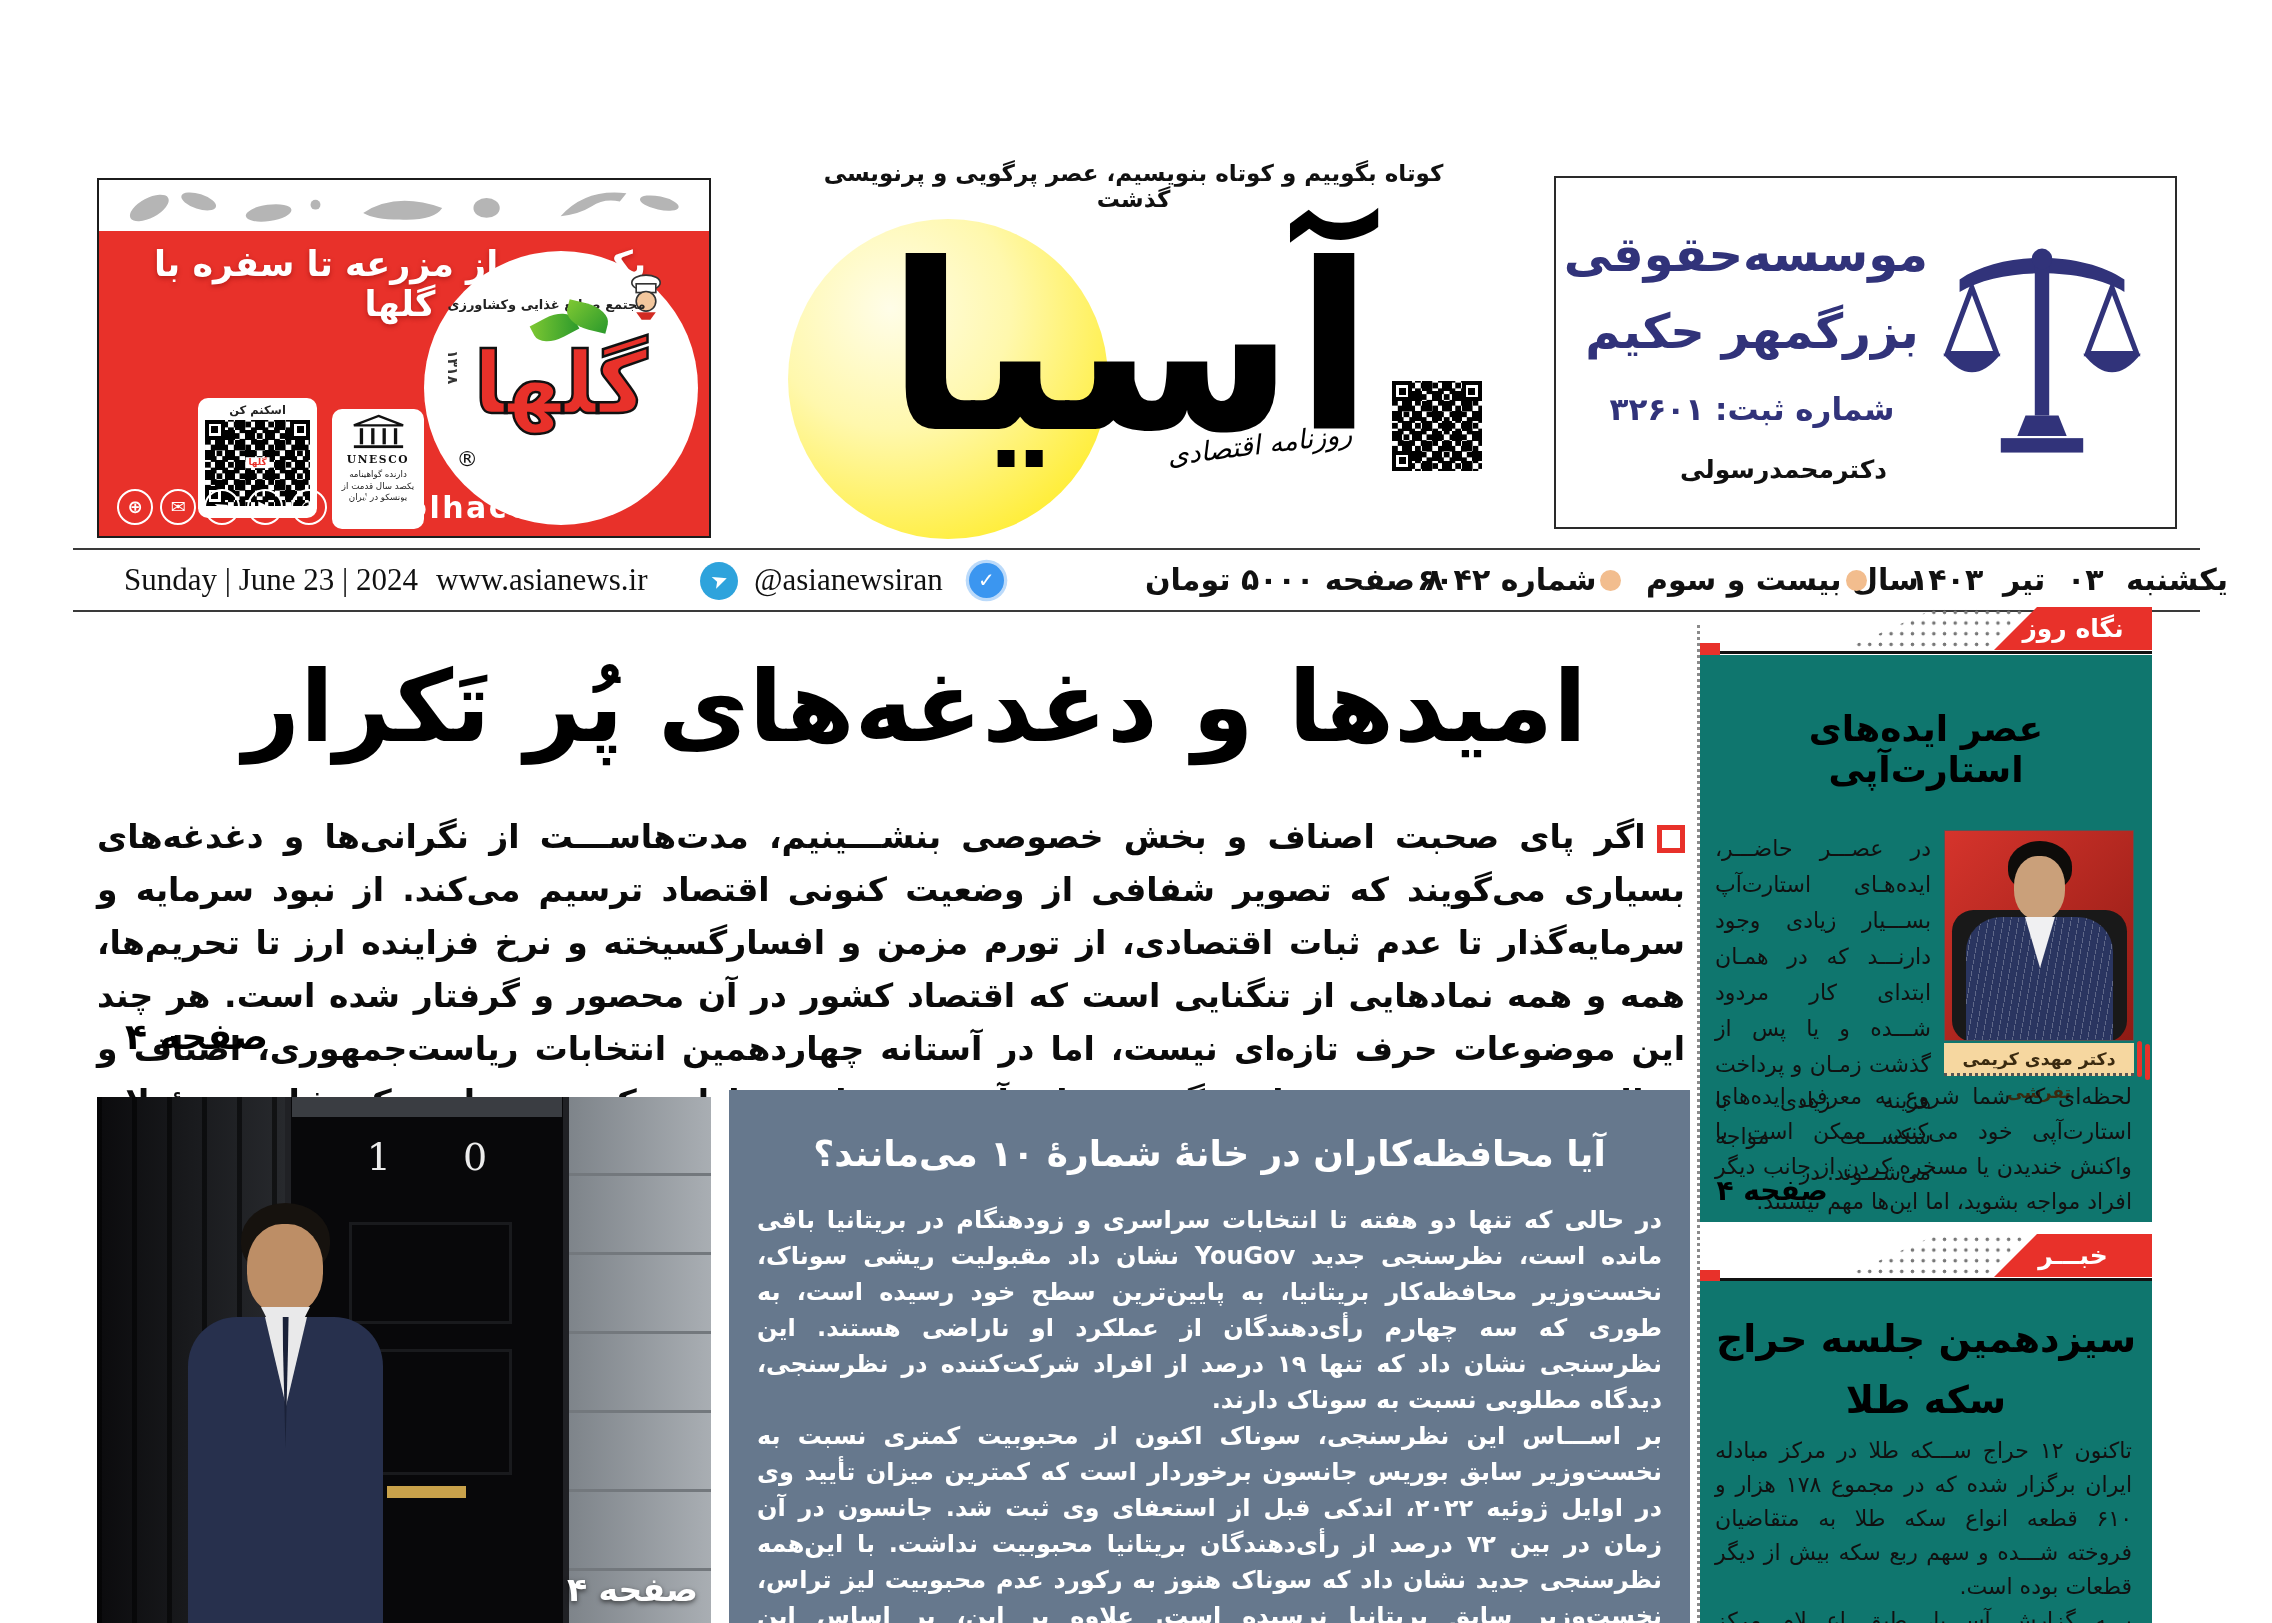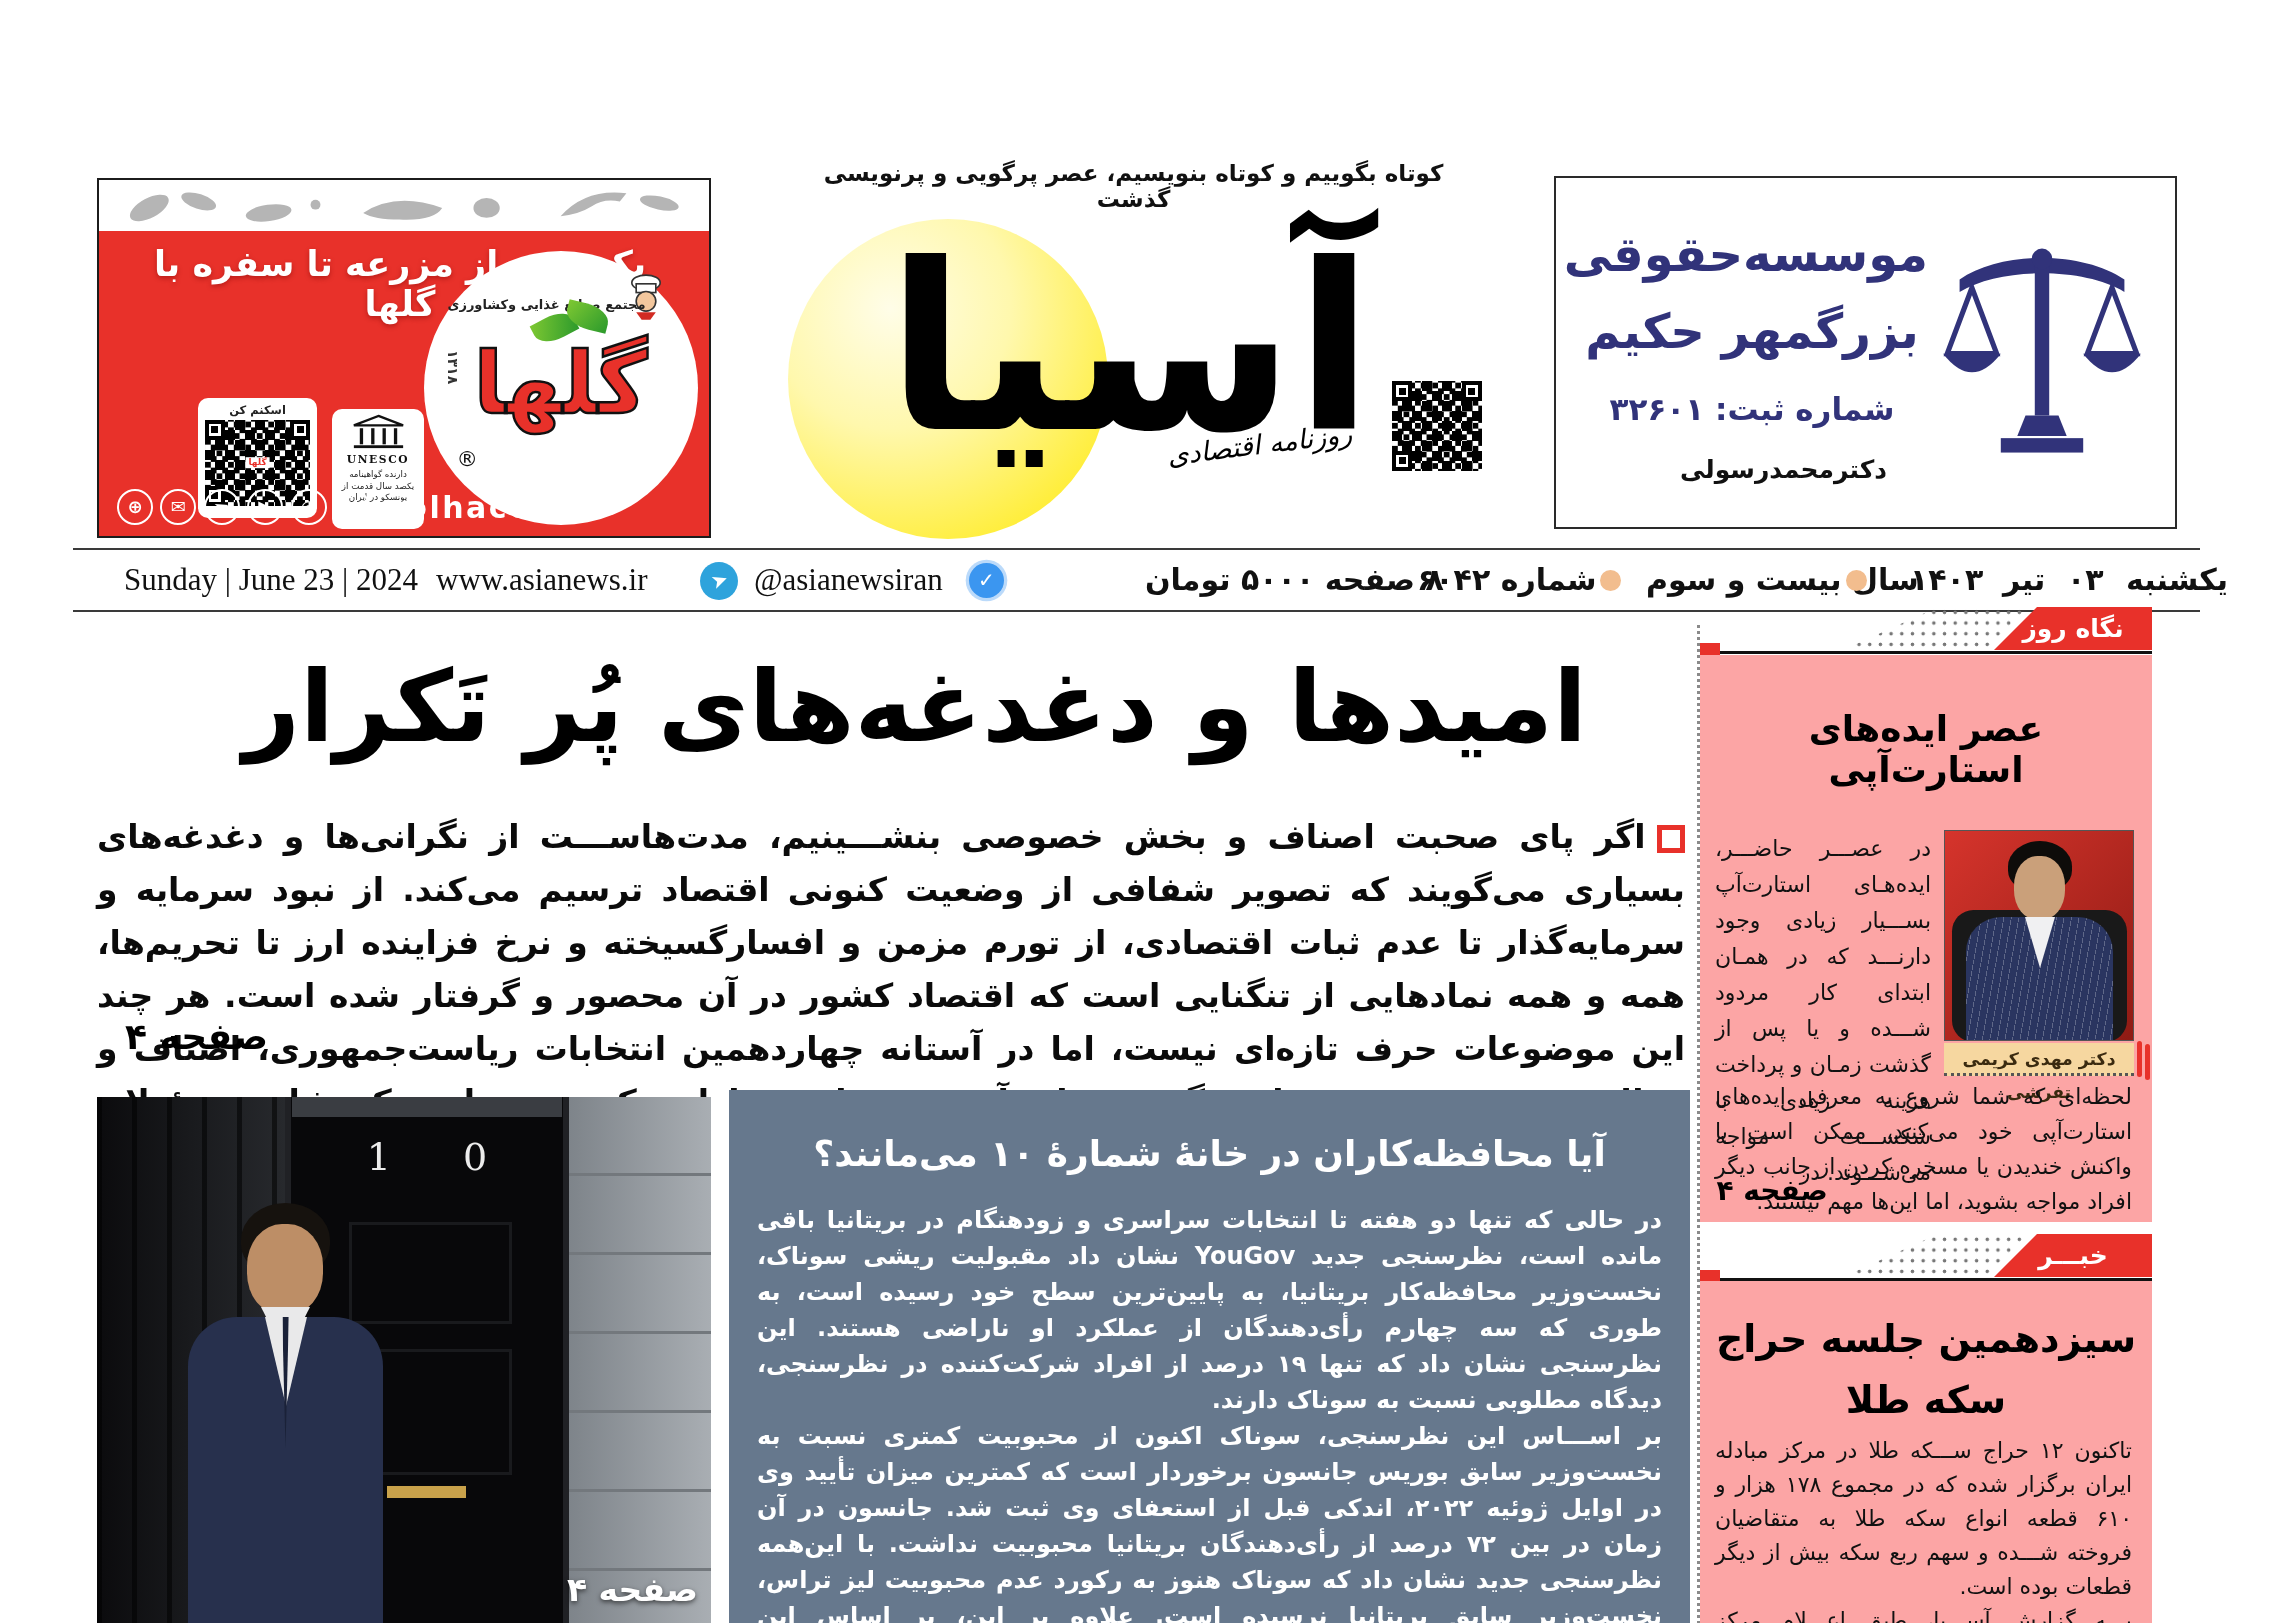--- a/index.html
+++ b/index.html
@@ -103,21 +103,21 @@
   #uk-head{position:absolute;left:21.4px;right:21.4px;top:43px;text-align:center;font-size:36px;font-weight:bold;direction:rtl;}
   #uk-body{position:absolute;left:28px;right:28px;top:112px;font-size:24px;font-weight:bold;line-height:36px;text-align:justify;direction:rtl;}
   #uk-body p{margin:0;}
 
   
   #sep{left:1697px;top:625px;height:999px;width:0;border-left:3.3px dotted #8a8a8a;}
   .lbl{position:absolute;width:158px;height:43px;background:#e8312a;color:#fff;font-size:25px;font-weight:bold;text-align:center;line-height:43px;direction:rtl;clip-path:polygon(43px 0,100% 0,100% 100%,0 100%);}
   .hatch{position:absolute;width:186px;height:43px;background-image:radial-gradient(#777 1.6px,transparent 2.1px);background-size:10.7px 10.7px;clip-path:polygon(95px 0,100% 0,calc(100% - 45px) 100%,0 100%);}
   .sb-line{position:absolute;left:1700px;width:452px;height:3.3px;background:#111;}
   .sb-sq{position:absolute;left:1700px;width:20px;height:20px;background:#e8312a;}
-  .sb-box{position:absolute;left:1700px;width:452px;background:#fca5a5;overflow:hidden;}
+  .sb-box{position:absolute;left:1700px;width:452px;background:#0f766e;overflow:hidden;}
   #boxA{top:655px;height:567px;}
   #boxB{top:1281px;height:342px;}
   .sb-h{position:absolute;left:10px;right:10px;text-align:center;font-weight:bold;color:#000;direction:rtl;}
   #a-h1{top:53px;font-size:36px;} #a-h2{top:120px;font-size:36px;}
   #b-h1{top:36px;font-size:38px;} #b-h2{top:97px;font-size:38px;}
   #a-photo{position:absolute;right:18px;top:175px;width:190px;height:211px;background:linear-gradient(135deg,#d6342c,#8e1b14);overflow:hidden;border:1.6px solid #555;box-sizing:border-box;}
   .dr-chair{position:absolute;left:6.6px;top:79px;width:175px;height:132px;background:#191919;border-radius:21.4px;}
   .dr-hair{position:absolute;left:63px;top:10px;width:64px;height:51px;background:#0e0c0a;border-radius:50% 50% 42% 42%;}
   .dr-face{position:absolute;left:69px;top:25px;width:51px;height:64px;background:#caa07a;border-radius:46%;}
   .dr-suit{position:absolute;left:21.4px;top:86px;width:147px;height:125px;background:#2a3560;border-radius:35px 35px 0 0;

